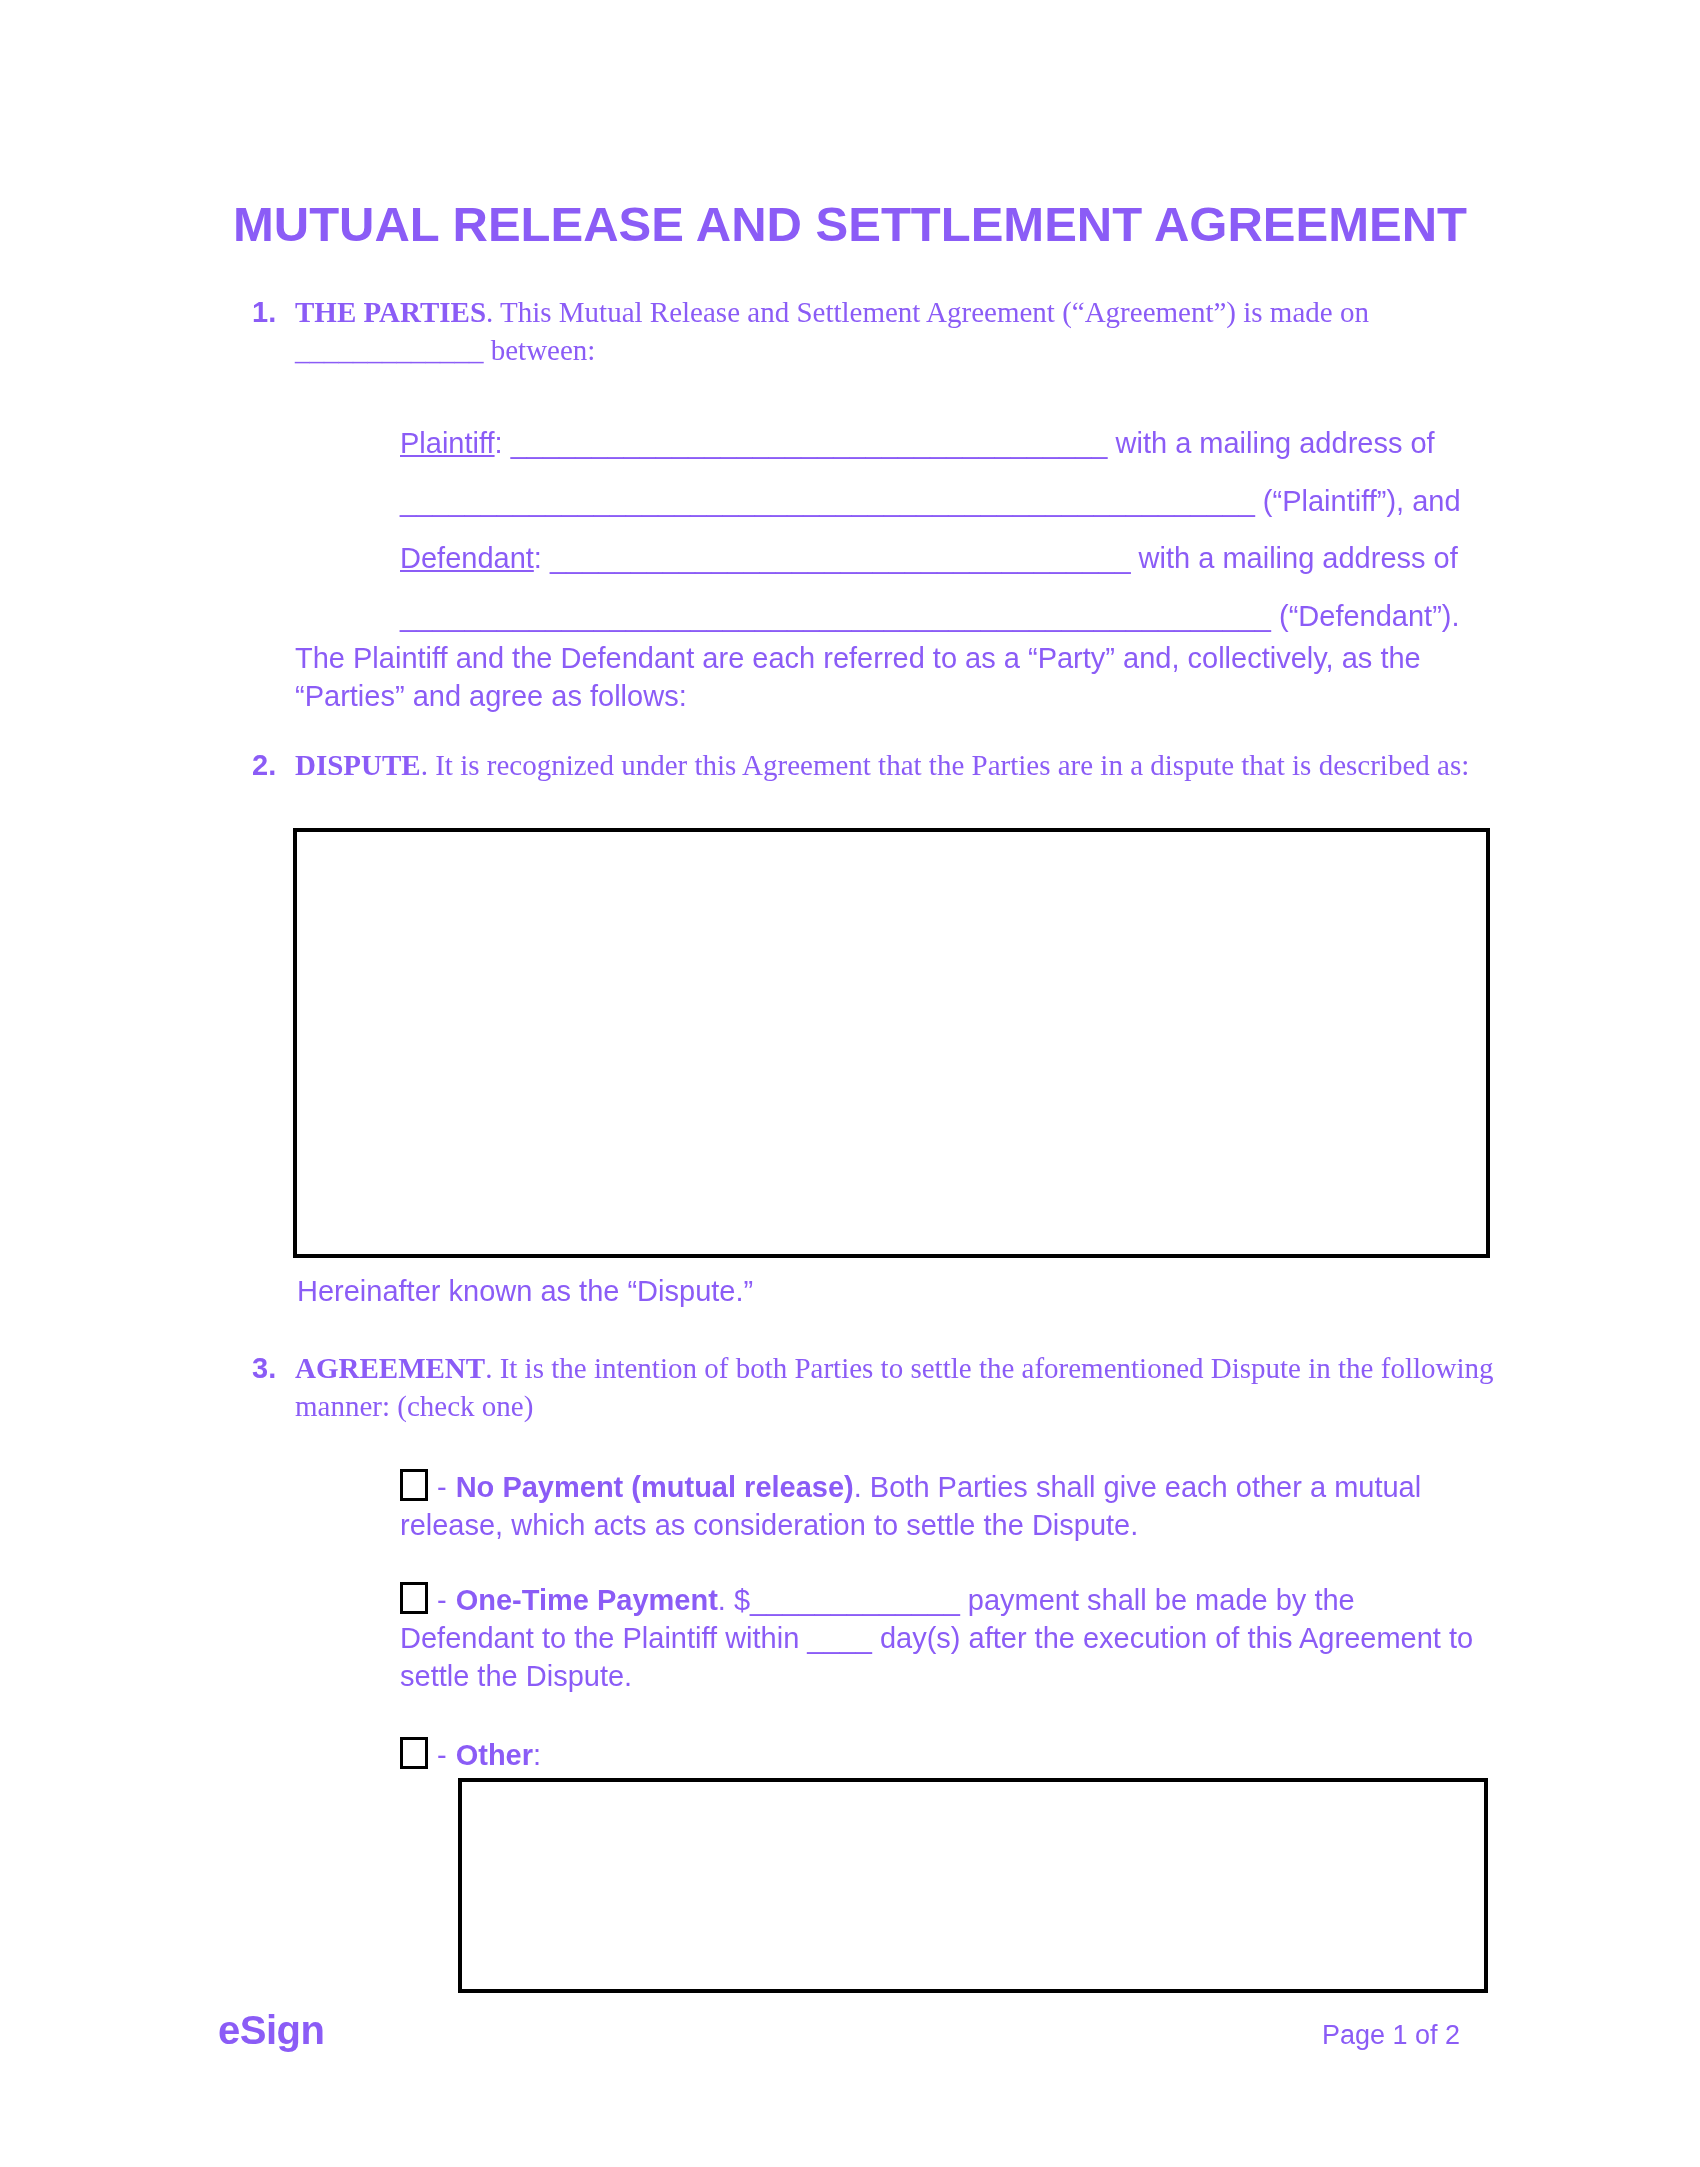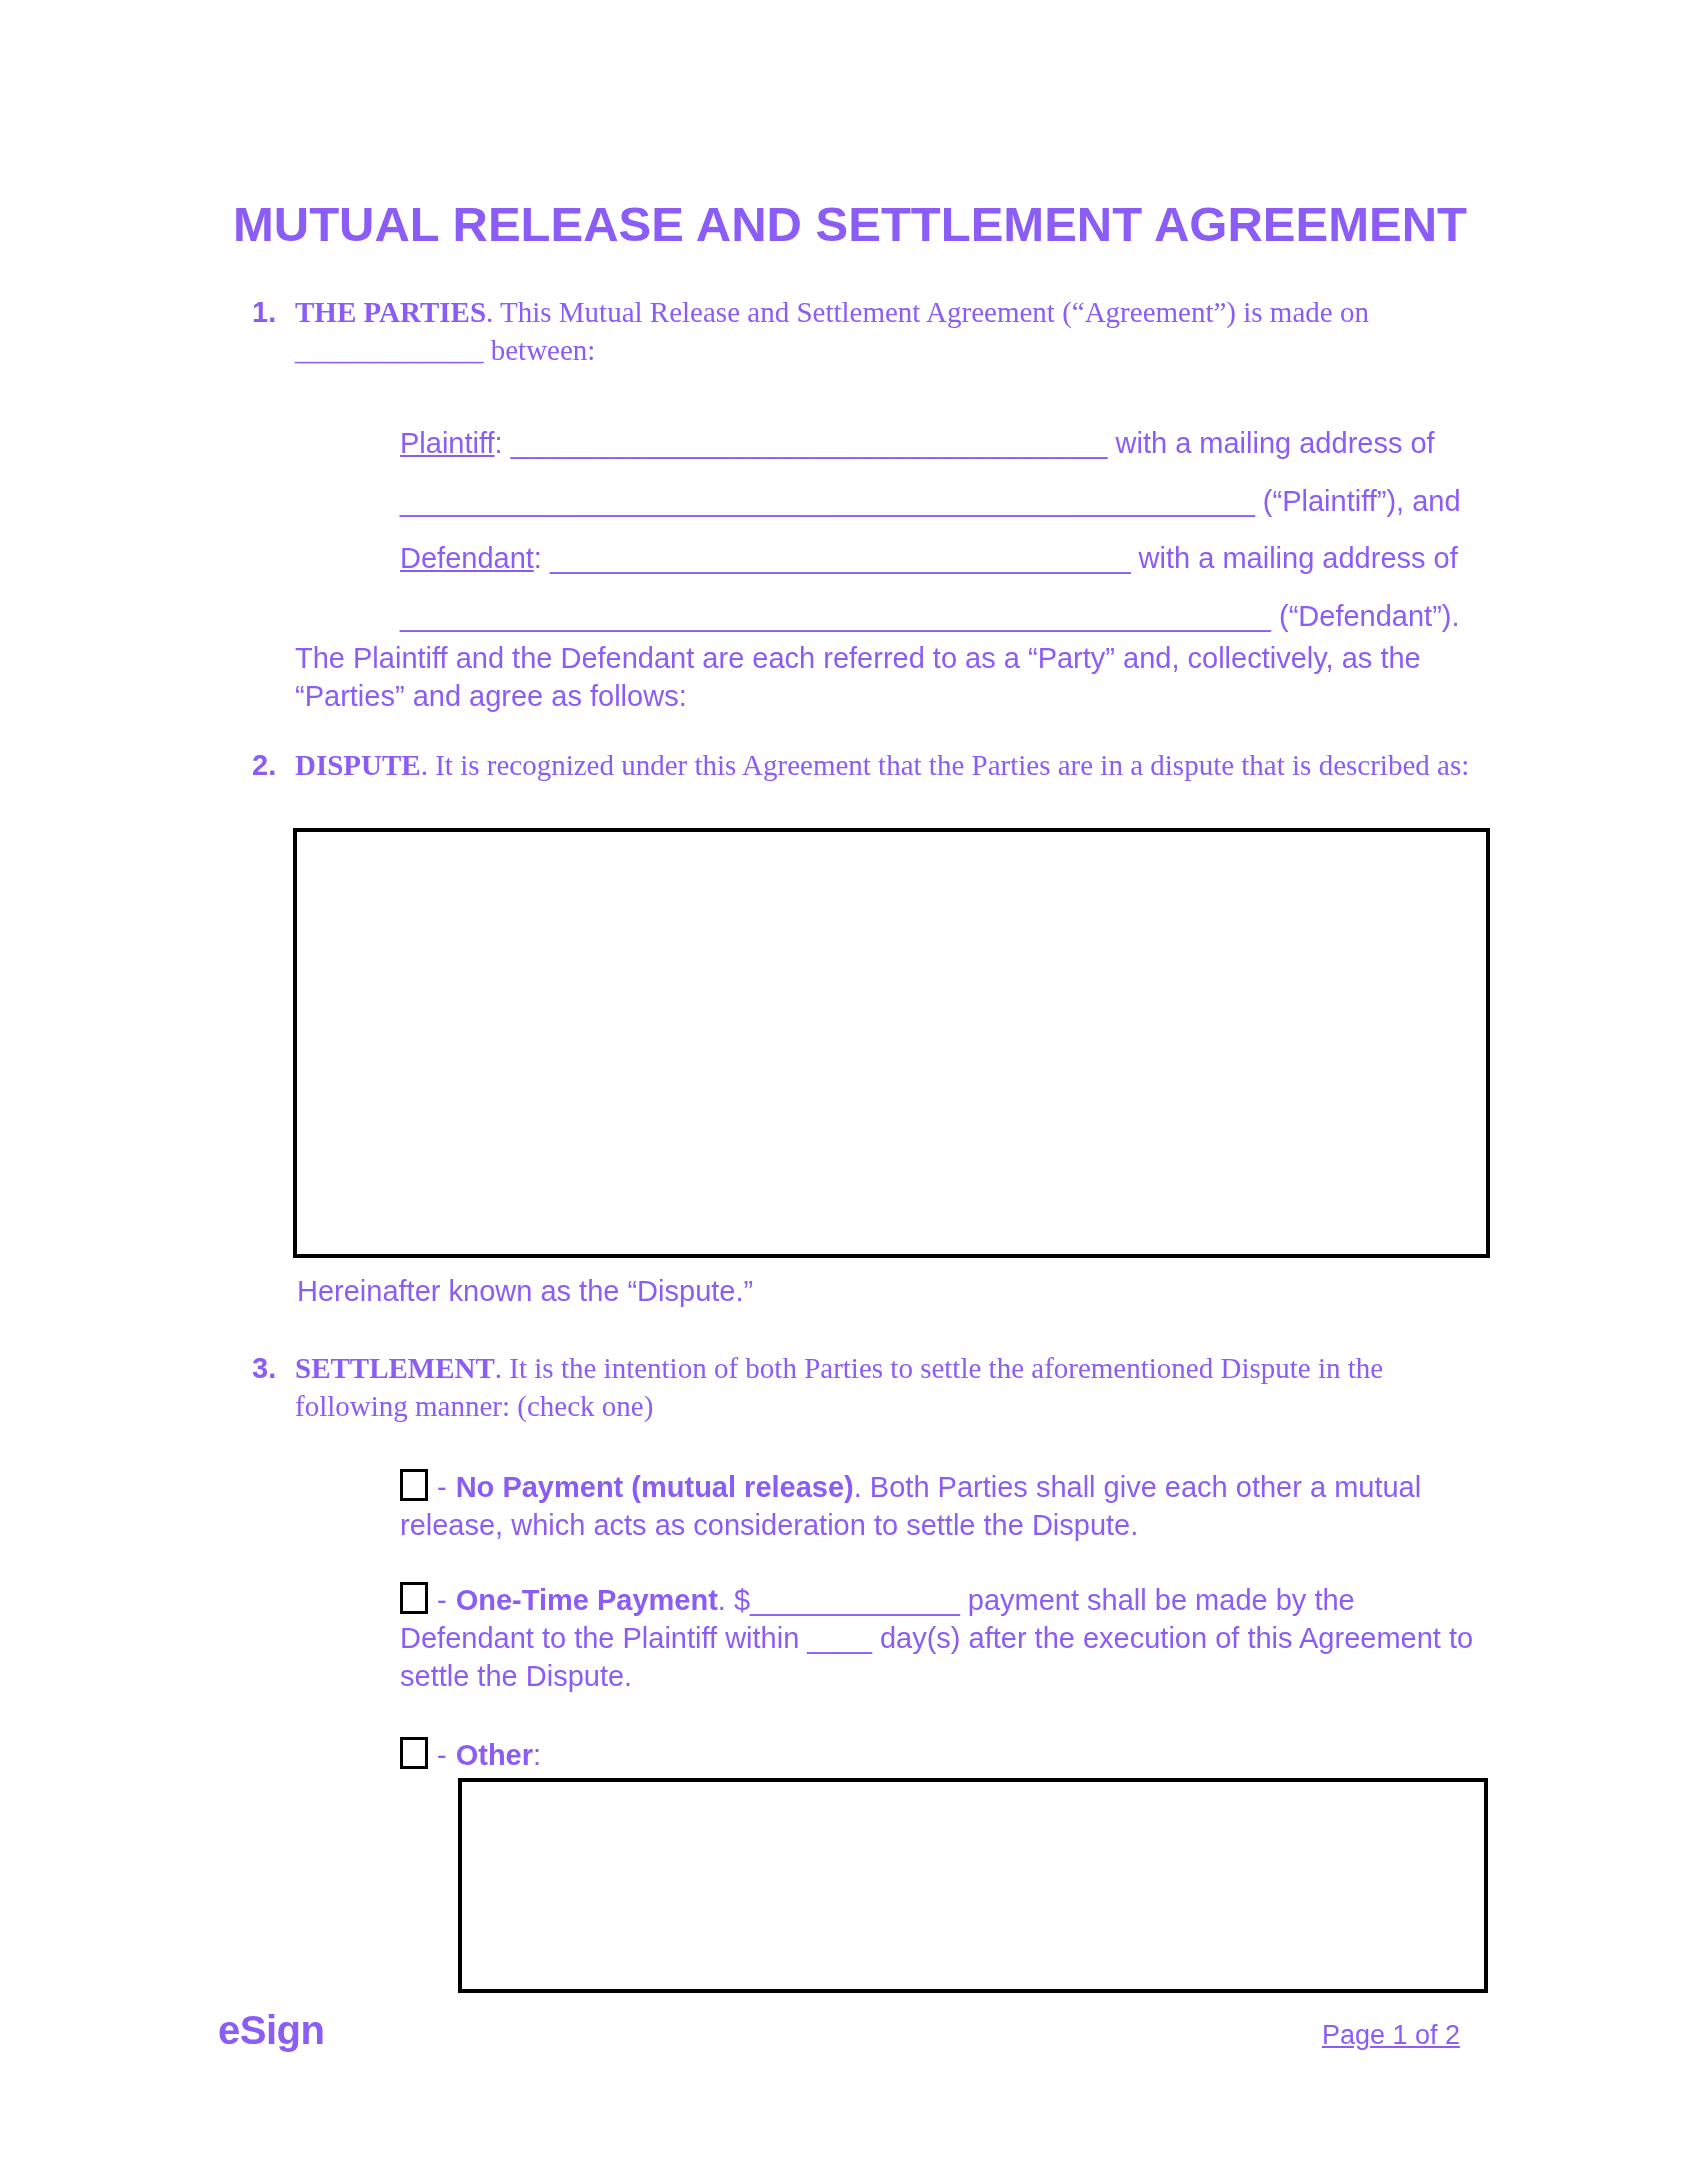--- a/index.html
+++ b/index.html
@@ -41,21 +41,20 @@
     font-size:29px;line-height:38px;
     padding:6px 10px;
   }
   .brand{
     font-weight:800;font-size:40px;line-height:46px;
     letter-spacing:-0.5px;
   }
   .pagenum{
     font-size:27px;line-height:32px;
     text-align:right;
-    text-decoration:underline;
   }
 </style>
 </head>
 <body>
 
 <div class="page">
 
   <div class="abs title">MUTUAL RELEASE AND SETTLEMENT AGREEMENT</div>
 
   <div class="abs numbered" style="top:293px;left:252px;width:1245px;">
@@ -92,21 +91,21 @@
     </div>
   </div>
 
   <div class="abs bigbox" style="top:828px;left:293px;width:1197px;height:430px;"></div>
 
   <div class="abs" style="top:1272px;left:297px;width:1200px;">Hereinafter known as the “Dispute.”</div>
 
   <div class="abs numbered" style="top:1349px;left:252px;width:1245px;">
     <span class="num">3.</span>
     <div class="ibody">
-      <span class="b">SETTLEMENT</span><span>. It is the intention of both Parties to settle the aforementioned Dispute in the following manner: (check one)</span>
+      <span class="b">AGREEMENT</span><span>. It is the intention of both Parties to settle the aforementioned Dispute in the following manner: (check one)</span>
     </div>
   </div>
 
   <div class="abs" style="top:1468px;left:400px;width:1092px;">
     <span class="cbox"></span><span class="dash">-</span><span class="b">No Payment (mutual release)</span><span>. Both Parties shall give each other a mutual release, which acts as consideration to settle the Dispute.</span>
   </div>
 
   <div class="abs" style="top:1581px;left:400px;width:1092px;">
     <span class="cbox"></span><span class="dash">-</span><span class="b">One-Time Payment</span><span>. $_____________ payment shall be made by the Defendant to the Plaintiff within ____ day(s) after the execution of this Agreement to settle the Dispute.</span>
   </div>

